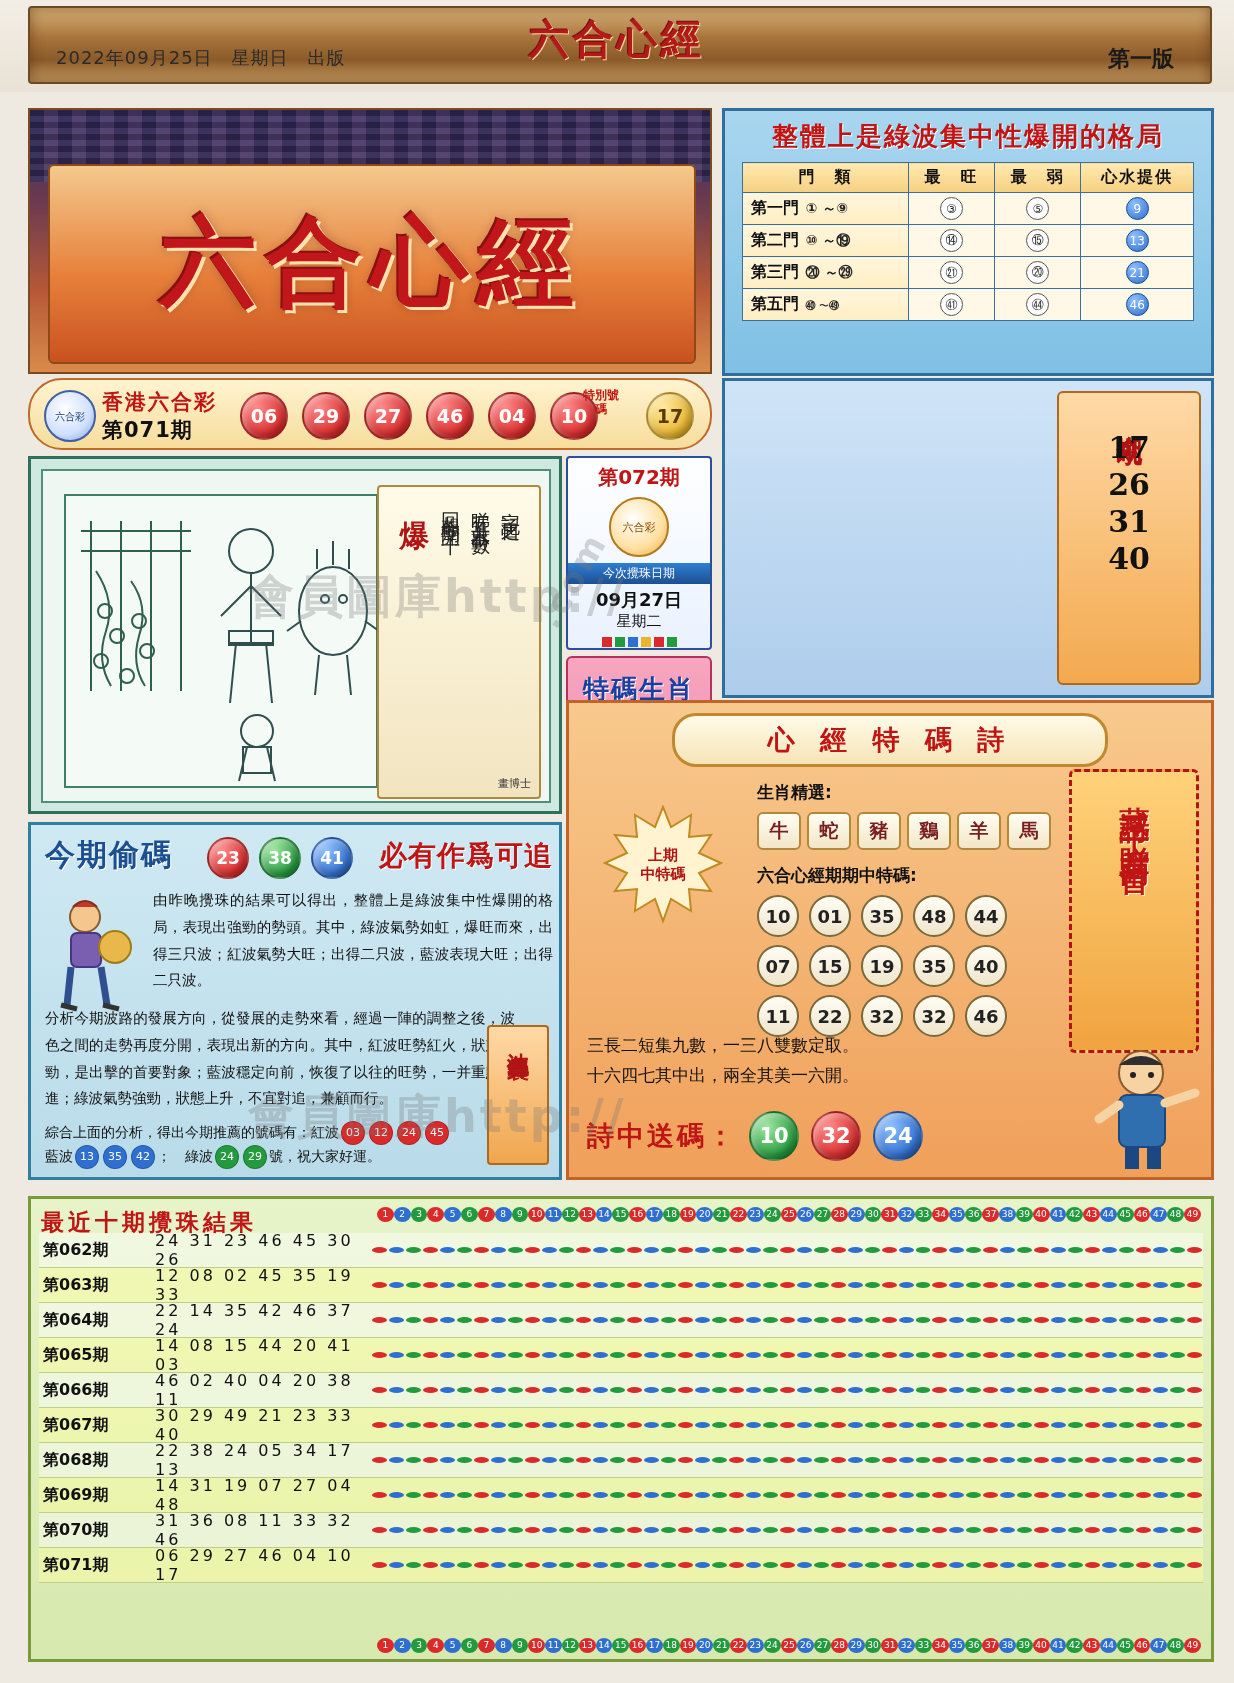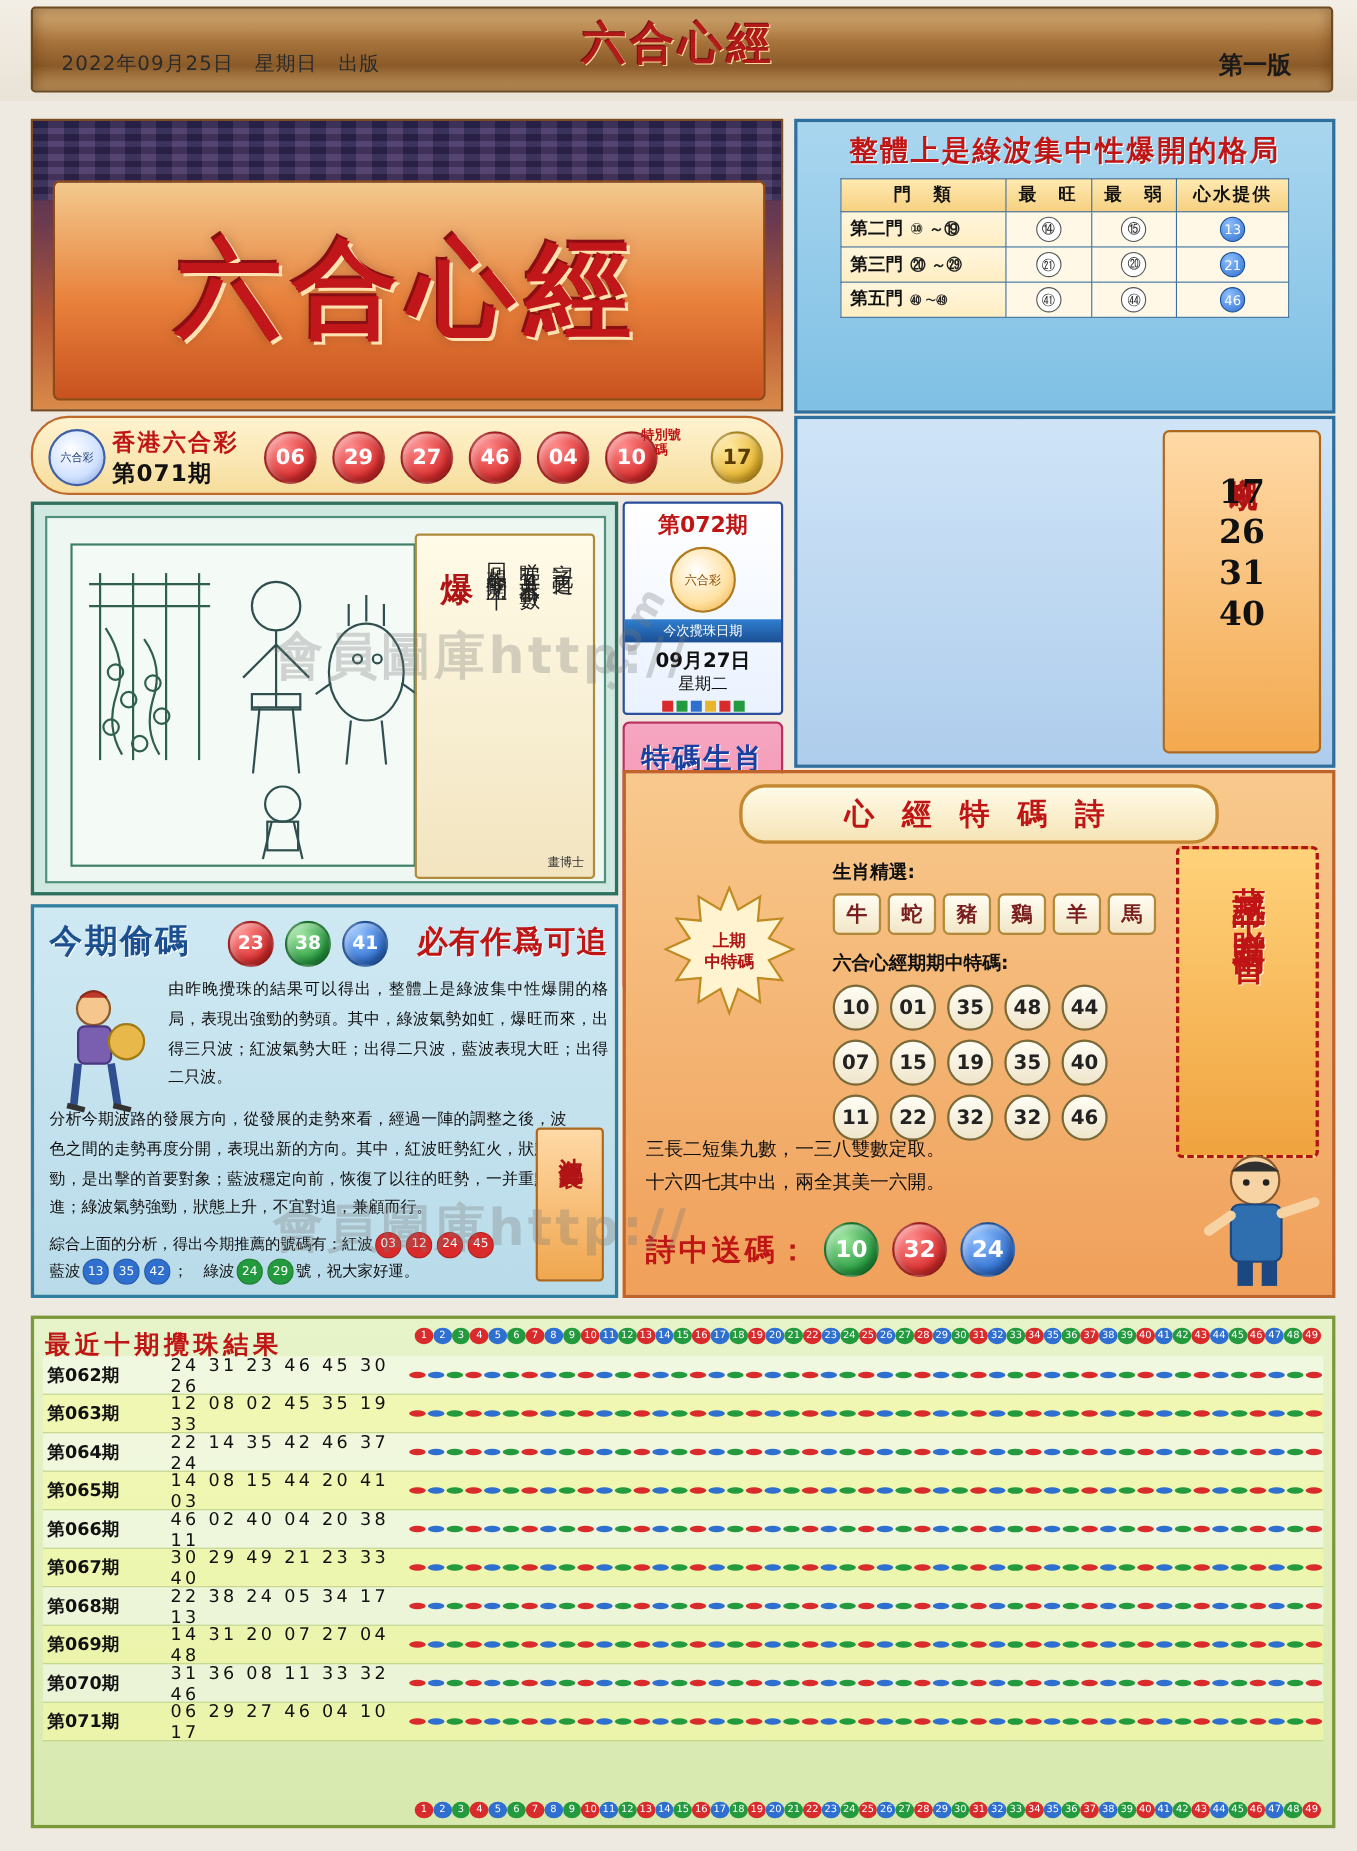--- a/index.html
+++ b/index.html
@@ -114,21 +114,21 @@
   .an-foot{position:absolute;left:14px;bottom:8px;width:470px;font-size:14px;line-height:1.7;color:#111;}
   .mini{display:inline-flex;width:22px;height:22px;border-radius:50%;align-items:center;justify-content:center;
     font-size:11px;color:#fff;vertical-align:middle;margin:0 2px;border:1px solid rgba(0,0,0,.2);}
   .mini.red{background:#d92b2b;} .mini.blue{background:#2f6fd0;} .mini.green{background:#249a3e;}
 
   
   .trend{position:absolute;left:722px;top:108px;width:486px;height:262px;
     background:linear-gradient(180deg,#a9d6ef,#7fc0e4);border:3px solid #2e6f9e;}
   .trend-title{text-align:center;font-size:26px;font-weight:bold;color:#c01515;margin-top:8px;letter-spacing:2px;
     font-family:"DejaVu Serif","Liberation Serif",serif;text-shadow:1px 1px 0 #fff;}
-  table.tr-tbl{margin:8px auto 0;border-collapse:collapse;width:408px;background:#fff8e6;}
+  table.tr-tbl{margin:8px auto 0;border-collapse:collapse;width:452px;background:#fff8e6;}
   table.tr-tbl th,table.tr-tbl td{border:1px solid #3b6f9e;font-size:16px;text-align:center;padding:4px 2px;color:#111;}
   table.tr-tbl th{background:linear-gradient(180deg,#ffe9b0,#f6d080);font-weight:bold;letter-spacing:2px;}
   table.tr-tbl td.lbl{background:linear-gradient(180deg,#fff6dd,#ffeec2);font-weight:bold;text-align:left;padding-left:8px;}
   .om{display:inline-flex;width:21px;height:21px;border-radius:50%;border:1px solid #555;align-items:center;justify-content:center;
     font-size:12px;background:#fff;color:#222;margin:0 1px;}
   .om.blue{background:radial-gradient(circle at 35% 30%,#8fc0ff,#2f6fd0);color:#fff;border-color:#1b4f93;}
 
   .commentary{position:absolute;left:722px;top:378px;width:486px;height:314px;
     background:linear-gradient(180deg,#cfe4f7,#aecdec);border:3px solid #2e6f9e;}
   .cm-body{position:absolute;left:14px;top:12px;width:300px;font-size:14.5px;line-height:1.9;color:#111;text-align:justify;}
@@ -342,20 +342,26 @@
 
   <div class="trend">
     <div class="trend-title">整體上是綠波集中性爆開的格局</div>
     <table class="tr-tbl">
       <tbody>
           <tr>
         <th>門　類</th>
         <th>最　旺</th>
         <th>最　弱</th>
         <th>心水提供</th>
+      </tr>
+      <tr>
+        <td class="lbl"><span>第一門</span> <span class="om" style="width:auto;border:none;background:none;font-size:14px">① ～⑨</span></td>
+        <td><span class="om">③</span></td>
+        <td><span class="om">⑤</span></td>
+        <td><span class="om blue">9</span></td>
       </tr>
       <tr>
         <td class="lbl"><span>第二門</span> <span class="om" style="width:auto;border:none;background:none;font-size:14px">⑩ ～⑲</span></td>
         <td><span class="om">⑭</span></td>
         <td><span class="om">⑮</span></td>
         <td><span class="om blue">13</span></td>
       </tr>
       <tr>
         <td class="lbl"><span>第三門</span> <span class="om" style="width:auto;border:none;background:none;font-size:14px">⑳ ～㉙</span></td>
         <td><span class="om">㉑</span></td>
@@ -894,21 +900,21 @@
             <i style="background: rgb(47, 111, 208);"></i>
             <i style="background: rgb(36, 154, 62);"></i>
             <i style="background: rgb(217, 43, 43);"></i>
             <i style="background: rgb(47, 111, 208);"></i>
             <i style="background: rgb(36, 154, 62);"></i>
             <i style="background: rgb(217, 43, 43);"></i>
           </div>
       </div>
       <div class="res-row">
         <div class="res-issue">第069期</div>
-        <div class="res-nums">14  31  20    07  27  04    48</div>
+        <div class="res-nums">14  31  19    07  27  04    48</div>
         <div class="res-grid">
             <i style="background: rgb(217, 43, 43);"></i>
             <i style="background: rgb(47, 111, 208);"></i>
             <i style="background: rgb(36, 154, 62);"></i>
             <i style="background: rgb(217, 43, 43);"></i>
             <i style="background: rgb(47, 111, 208);"></i>
             <i style="background: rgb(36, 154, 62);"></i>
             <i style="background: rgb(217, 43, 43);"></i>
             <i style="background: rgb(47, 111, 208);"></i>
             <i style="background: rgb(36, 154, 62);"></i>

